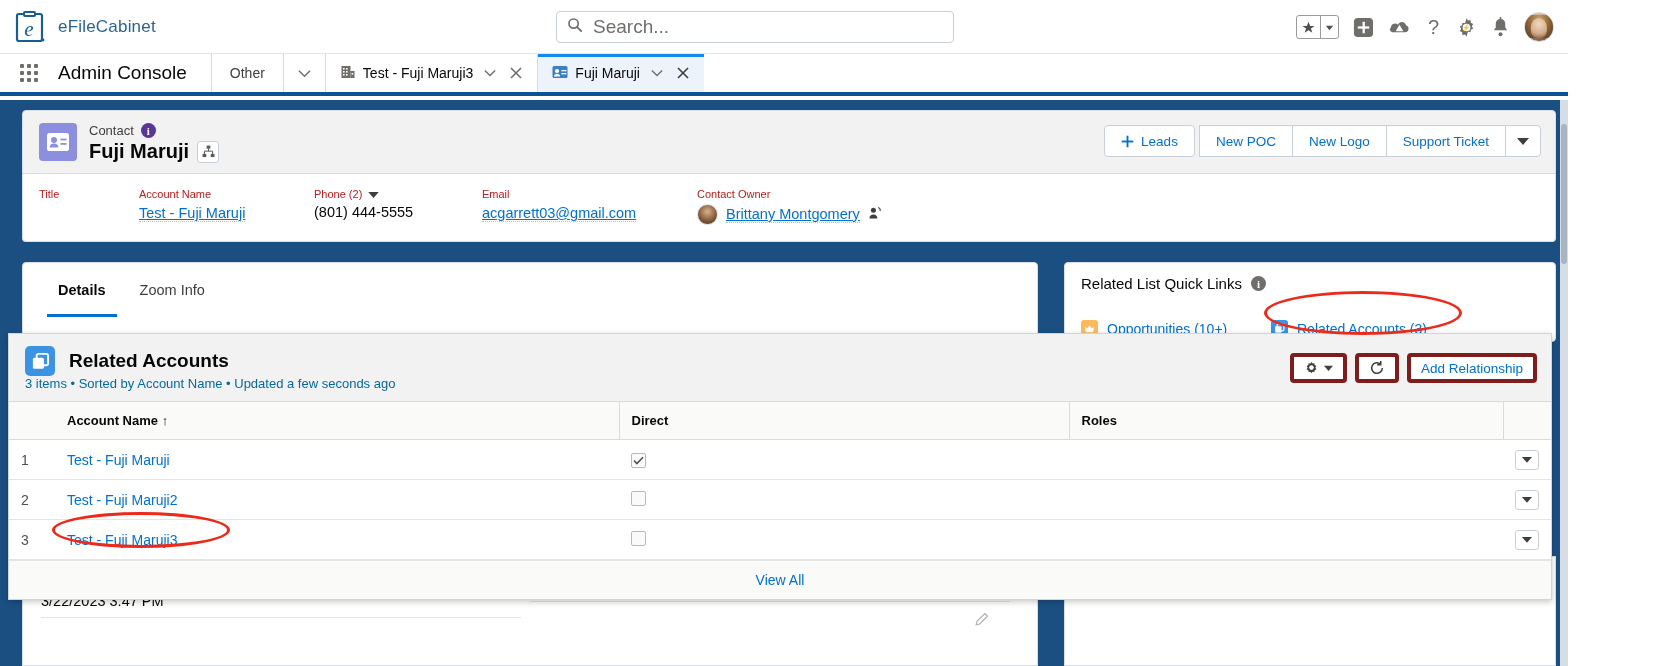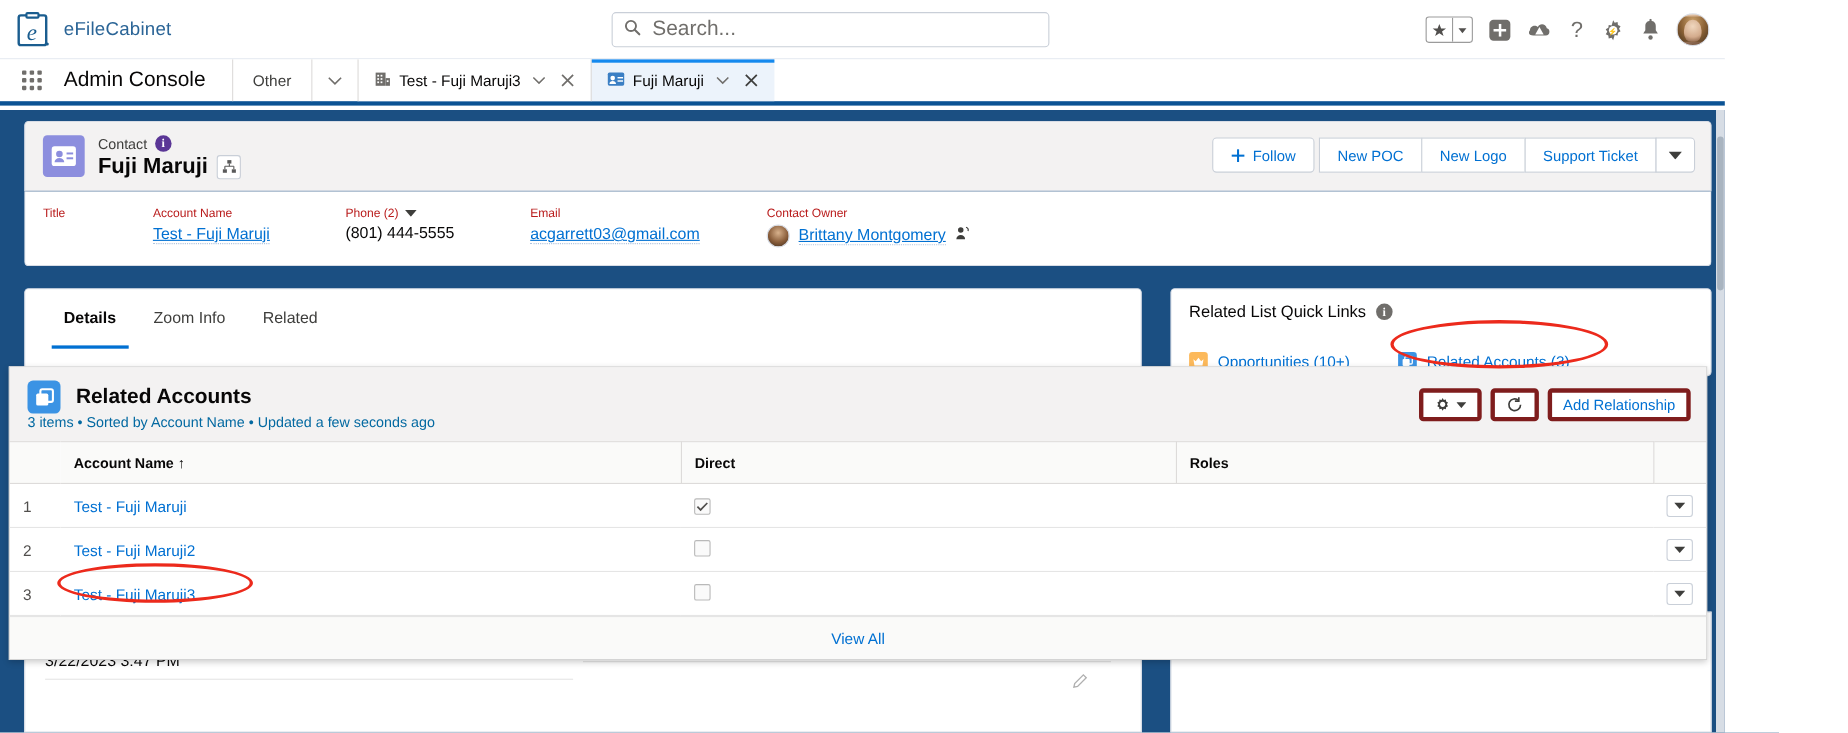--- a/index.html
+++ b/index.html
@@ -454,21 +454,21 @@
           </div>
         </div>
       </div>
 
       <div class="rh-actions">
         <button class="btn follow">
           <svg width="13" height="13" viewBox="0 0 14 14">
               <rect x="6" y="0.8" width="2" height="12.4" fill="#0070d2"></rect>
               <rect x="0.8" y="6" width="12.4" height="2" fill="#0070d2"></rect>
             </svg>
-          <span>Follow</span>
+          <span>Leads</span>
         </button>
         <button class="btn">New POC</button>
         <button class="btn">New Logo</button>
         <button class="btn">Support Ticket</button>
         <button class="btn caret">
           <svg width="12" height="8" viewBox="0 0 12 8">
               <polygon points="0,1 12,1 6,8" fill="#3e3e3c"></polygon>
             </svg>
         </button>
       </div>
@@ -512,21 +512,20 @@
           </span>
         </div>
       </div>
     </div>
   </div>
 
   <div class="tabs-card">
     <div class="tabs-row">
       <div class="rtab active">Details</div>
       <div class="rtab">Zoom Info</div>
-      <div class="rtab">Related</div>
     </div>
   </div>
 
   <div class="ql-card">
     <div class="ql-title">
       <span>Related List Quick Links</span>
       <span class="ql-info">i</span>
     </div>
     <div class="ql-links">
       <div class="ql-link">

